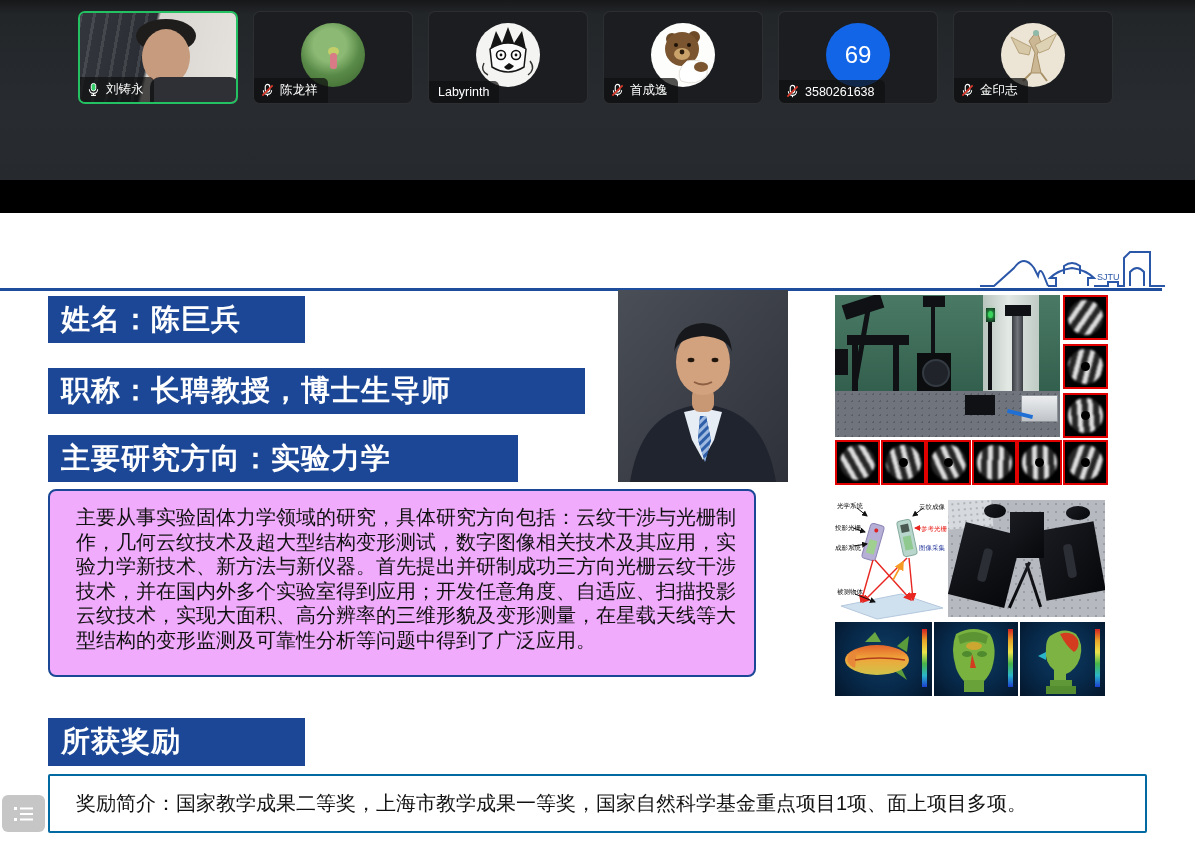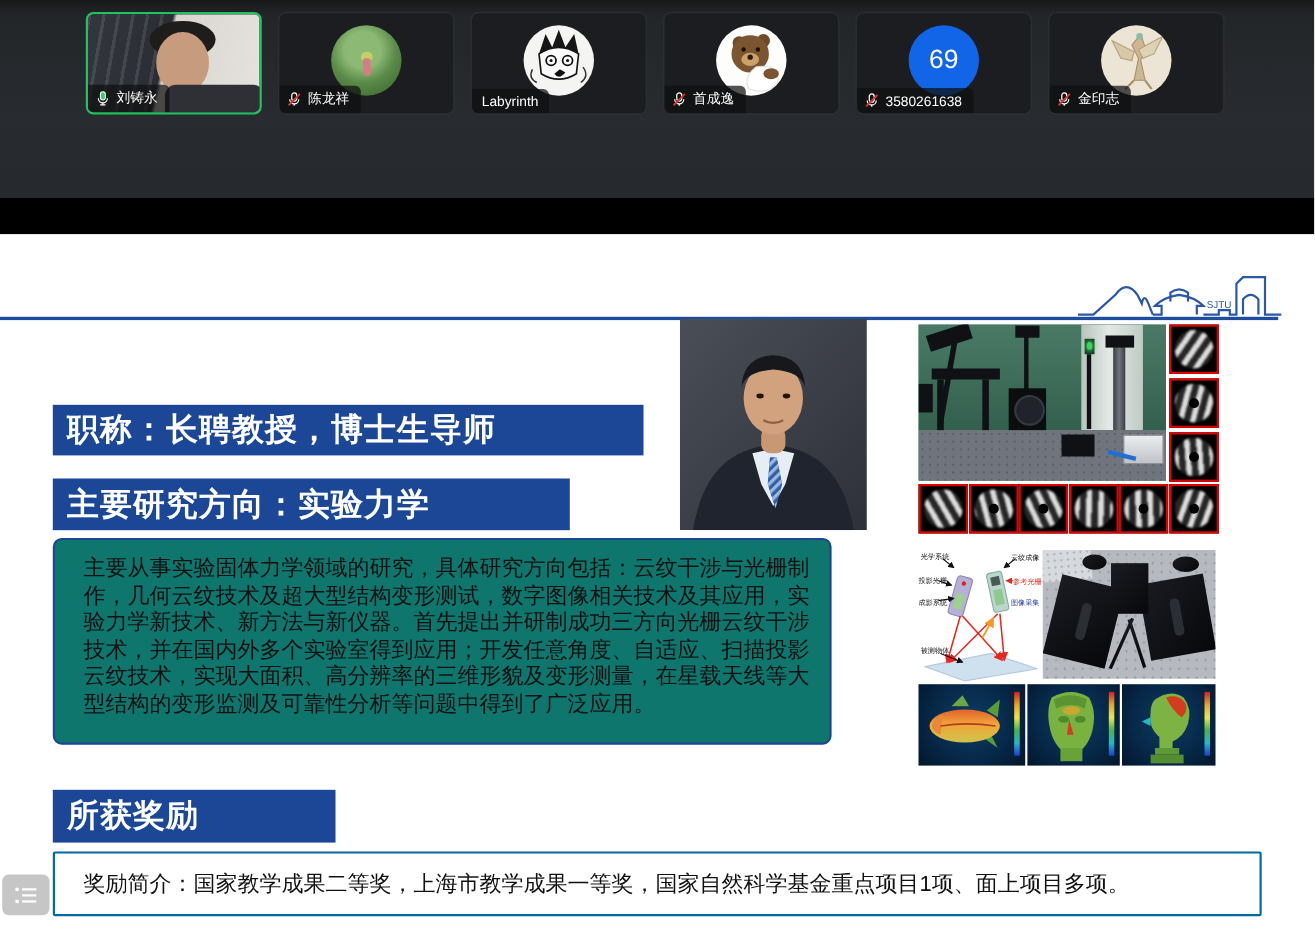--- a/index.html
+++ b/index.html
@@ -48,21 +48,21 @@
 
   .hbox { position:absolute; background:#1B4796; color:#fff; font-weight:bold;
     display:flex; align-items:center; padding-left:13px; letter-spacing:1px;
     font-size:29px; white-space:nowrap; }
   .hbox.h-name   { left:48px; top:83px;  width:257px; height:47px; }
   .hbox.h-title  { left:48px; top:155px; width:537px; height:46px; }
   .hbox.h-field  { left:48px; top:222px; width:470px; height:47px; }
   .hbox.h-awards { left:48px; top:505px; width:257px; height:48px; }
 
   .desc-box { position:absolute; left:48px; top:276px; width:708px; height:188px;
-    border:2px solid #1B4796; border-radius:8px; background:#0f766e;
+    border:2px solid #1B4796; border-radius:8px; background:#f0abfc;
     padding:14px 18px 12px 26px; }
   .desc-box p { font-size:20px; line-height:24.6px; color:#111; text-align:justify; }
 
   .award-box { position:absolute; left:48px; top:561px; width:1099px; height:59px;
     border:2px solid #0369a1; border-radius:2px; background:#fff;
     display:flex; align-items:center; padding-left:26px; }
   .award-box p { font-size:20px; color:#111; white-space:nowrap; }
 
   .photo { position:absolute; left:618px; top:77px; width:170px; height:192px; overflow:hidden; }
 
@@ -258,20 +258,23 @@
         <path d="M68 40 L76 40 L76 32 L70 32 Q78 24 92 22 Q106 24 114 32 L108 32 L108 40"></path>
         <path d="M84 28 L84 20 Q92 14 100 20 L100 28"></path>
         <path d="M114 40 L128 40 L128 36 L138 36 L138 40 L144 40 L144 12 L150 6 L170 6 L170 40 L185 40"></path>
         <path d="M150 40 L150 26 Q157 18 164 26 L164 40"></path>
       </g>
       <text x="117" y="34" font-size="9" fill="#2b57a8">SJTU</text>
     </svg>
 
     <div class="accent-line"></div>
 
+    <div class="hbox h-name">
+      <span>姓名：陈巨兵</span>
+    </div>
     <div class="hbox h-title">
       <span>职称：长聘教授，博士生导师</span>
     </div>
     <div class="hbox h-field">
       <span>主要研究方向：实验力学</span>
     </div>
 
     <div class="photo">
       <svg viewBox="0 0 170 192" width="170" height="192">
         <rect width="170" height="192" fill="#3c4049"></rect>

